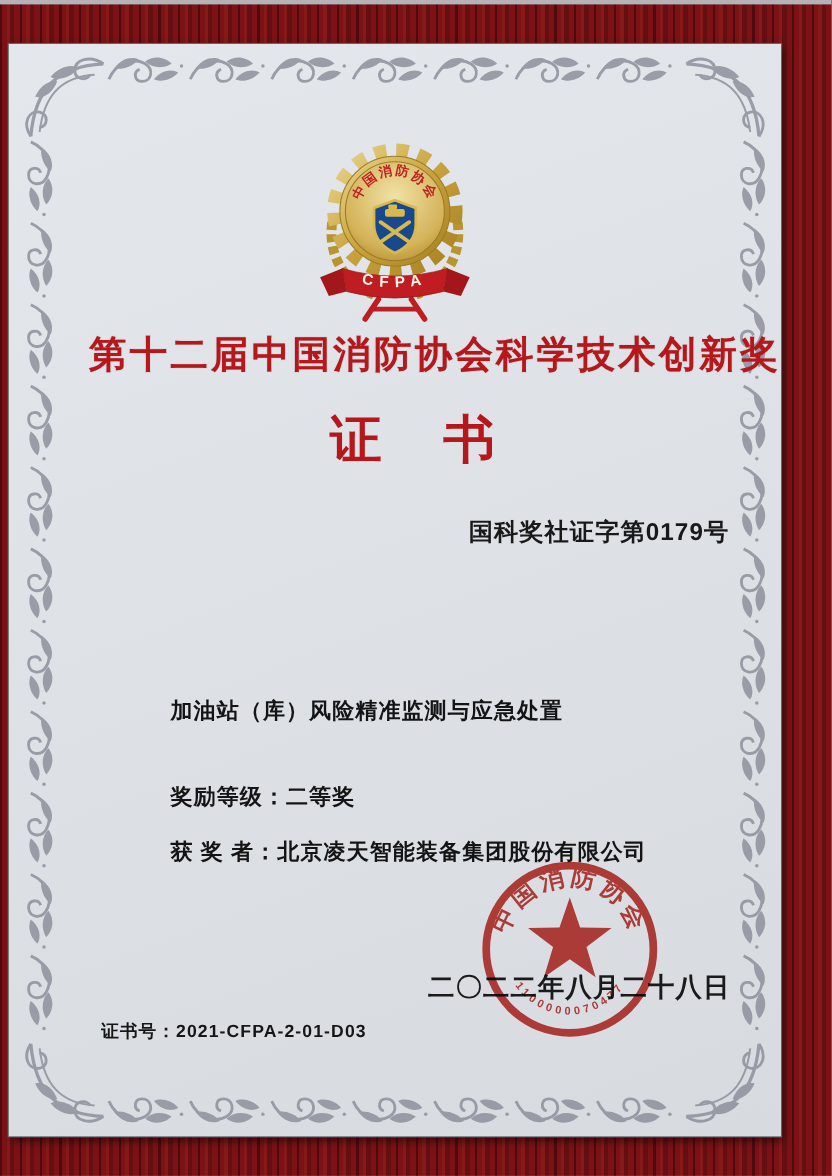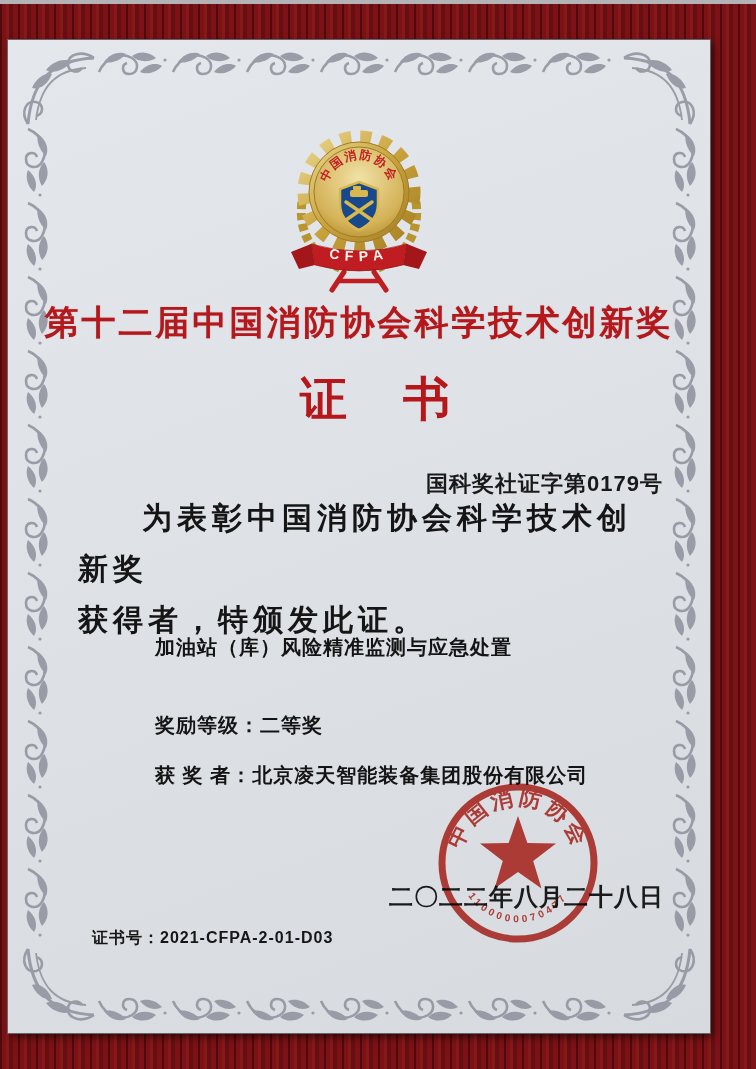--- a/index.html
+++ b/index.html
@@ -14,21 +14,21 @@
   }
   .topstrip{position:absolute;top:0;left:0;right:0;height:4px;background:#b4b4b8;}
   .paper{
     position:absolute;left:8px;top:40px;width:702px;height:993px;
     background:linear-gradient(160deg,#e4e7eb 0%,#dde0e5 55%,#d7dadf 100%);
     box-shadow:0 0 0 1px #63656a, 3px 4px 8px rgba(0,0,0,.55);
   }
   .ornament{position:absolute;inset:0;opacity:.85;}
   .emblem{position:absolute;left:50%;top:88px;transform:translateX(-50%);width:150px;height:165px;}
   .title{
-    position:absolute;top:260px;left:0;right:0;text-align:center;
+    position:absolute;top:260px;left:0;right:0;text-align:right;
     font-size:34px;font-weight:bold;letter-spacing:3px;color:#b5171b;
     text-shadow:0 0 1px rgba(120,10,10,.4);
   }
   .heading{
     position:absolute;top:328px;left:0;right:0;text-align:center;
     font-size:47px;font-weight:bold;letter-spacing:56px;text-indent:56px;color:#b5171b;padding-left:32px;
   }
   .license{
     position:absolute;top:404px;right:47px;
     font-size:22px;font-weight:bold;color:#191919;letter-spacing:1px;margin-top:25px;
@@ -187,24 +187,20 @@
       <textPath href="#ribPath" startOffset="50%" text-anchor="middle">CFPA</textPath>
     </text>
   </svg>
 
   <div class="title">第十二届中国消防协会科学技术创新奖</div>
 
   <div class="heading">证书</div>
 
   <div class="license">国科奖社证字第0179号</div>
 
-  <div class="body-text">
-    <div class="l1">为表彰中国消防协会科学技术创新奖</div>
-    <div class="l2">获得者，特颁发此证。</div>
-  </div>
 
   <div class="field-row row-project">
     <span class="val">
       <div>加油站（库）风险精准监测与应急处置</div>
     </span>
   </div>
 
   <div class="field-row row-grade">
     <span class="lbl">奖励等级：</span>
     <span class="val">二等奖</span>

